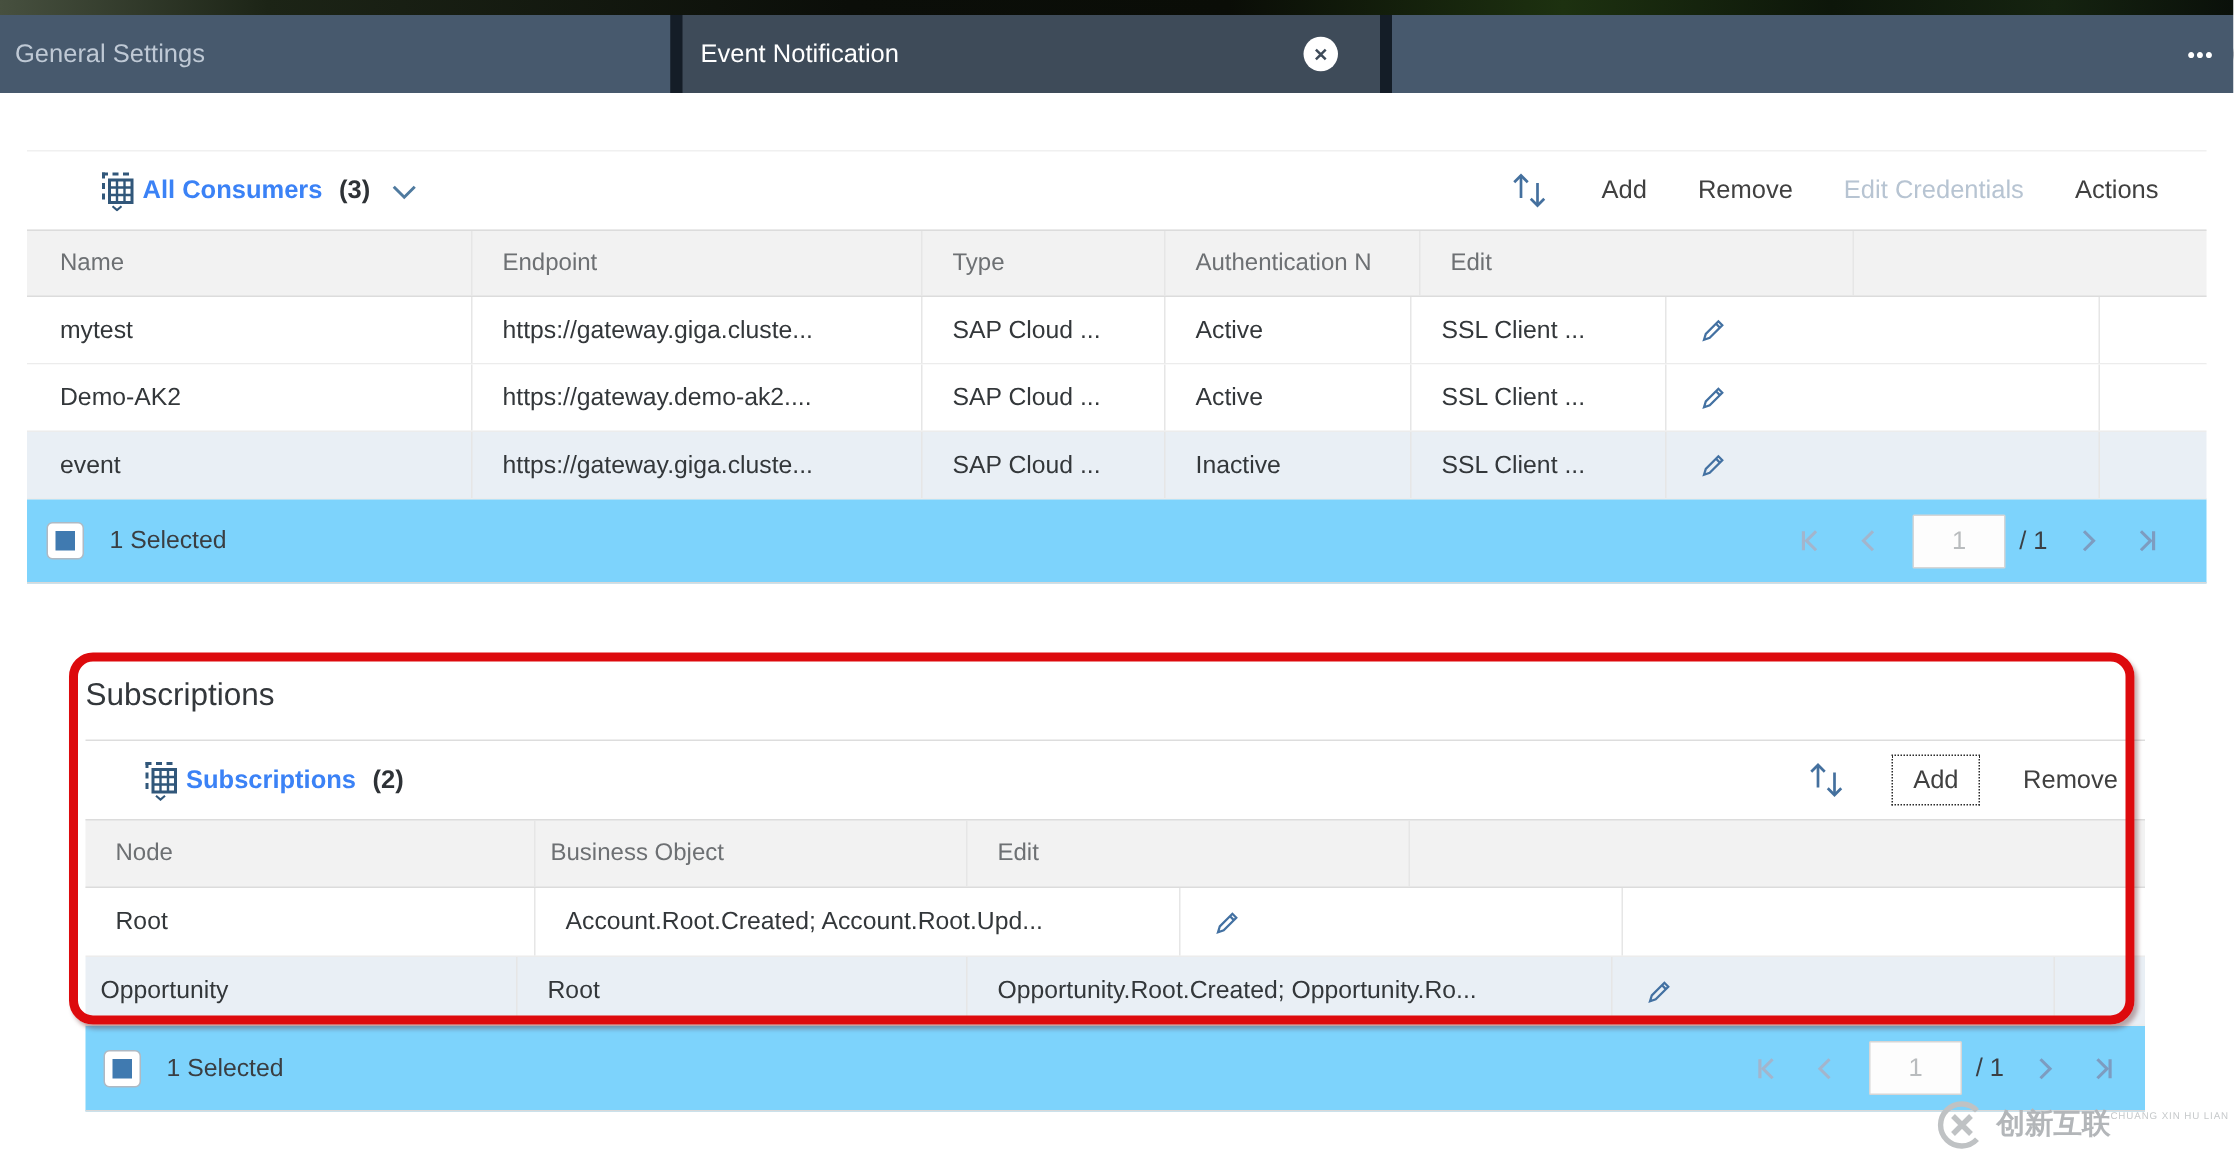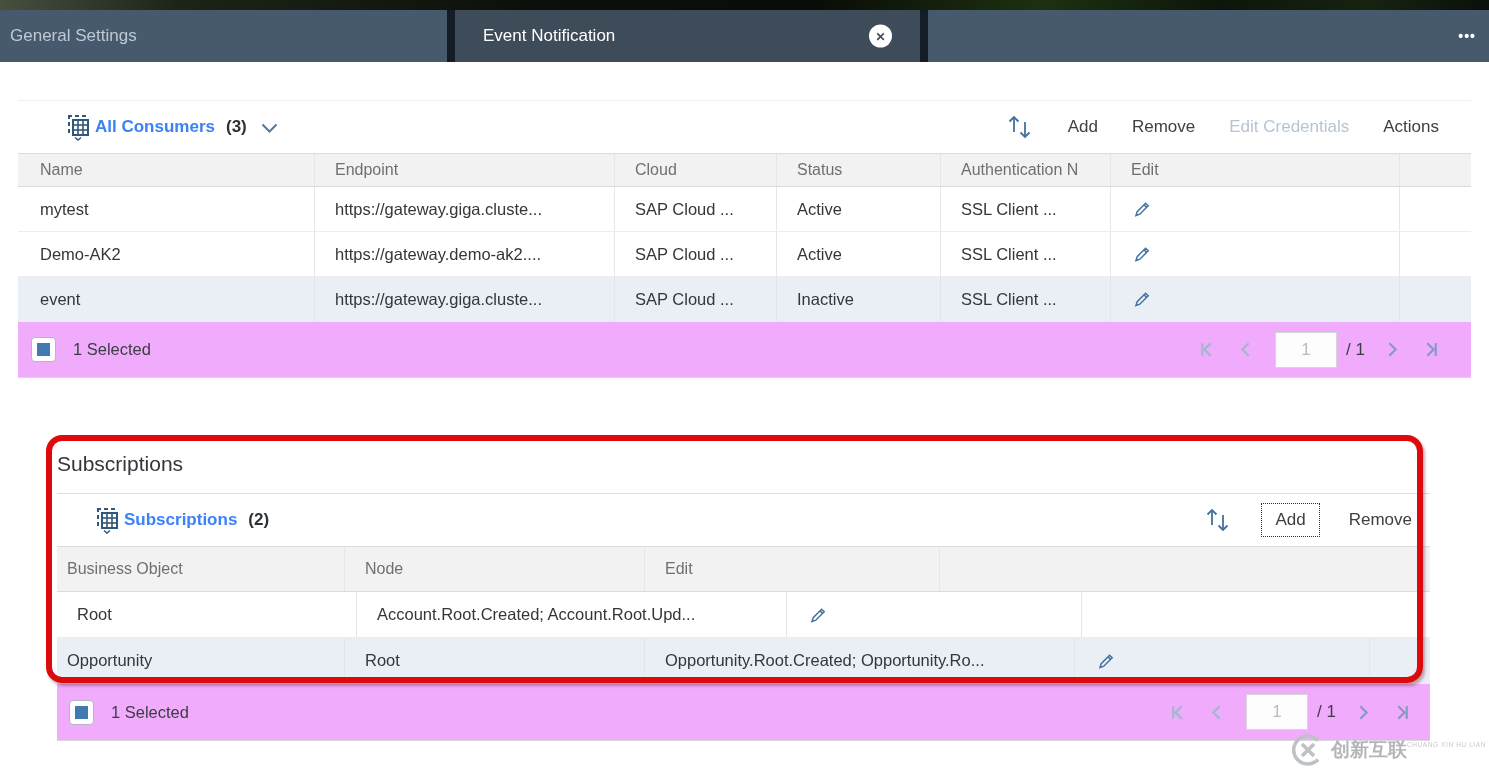--- a/index.html
+++ b/index.html
@@ -8,21 +8,21 @@
 
   
   .photo-strip{position:absolute;top:0;left:0;width:100%;height:10px;
     background:linear-gradient(90deg,#47503f 0%,#1c2416 12%,#0b0e09 38%,#0a0d07 55%,#1d3110 70%,#0d160a 82%,#152310 92%,#0a100a 100%);}
 
   
   .tabbar{position:absolute;top:10px;left:0;width:100%;height:52px;display:flex;background:#141d27;border-radius:25px;}
   .tab{display:flex;align-items:center;font-size:17px;}
   .tab-general{width:447px;background:#47596d;color:#bfc9d5;padding-left:10px;box-sizing:border-box;}
   .tab-gap{width:8px;background:#141d27;}
-  .tab-event{width:465px;background:#3e4b59;color:#ffffff;padding-left:28px;box-sizing:border-box;position:relative;}
+  .tab-event{width:465px;background:#3e4b59;color:#ffffff;padding-left:12px;box-sizing:border-box;position:relative;}
   .close-btn{position:absolute;right:28px;top:50%;transform:translateY(-50%);width:23px;height:23px;border-radius:50%;
     background:#ffffff;color:#3e4b59;display:flex;align-items:center;justify-content:center;font-size:12px;font-weight:bold;cursor:pointer;}
   .tab-fill{flex:1;background:#47596d;position:relative;}
   .dots{position:absolute;right:13px;top:50%;transform:translateY(-50%);color:#fff;font-size:14px;font-weight:bold;letter-spacing:1px;}
 
   
   .tbl{position:absolute;background:#fff;box-sizing:border-box;}
   .tbl-toolbar{height:52px;display:flex;align-items:center;box-sizing:border-box;}
   .tt-left{display:flex;align-items:center;}
   .tt-title{font-size:17px;font-weight:bold;color:#3b82f6;margin-left:4px;white-space:nowrap;}
@@ -35,42 +35,42 @@
   .focus-box{border:1px dotted #2b2b2b;padding:6px 13px;}
 
   .tbl-head{display:flex;background:#f2f2f2;border-top:1px solid #dcdcdc;border-bottom:1px solid #dcdcdc;box-sizing:border-box;}
   .tbl-head .cell{color:#6d7073;font-size:16px;}
   .tbl-row{display:flex;background:#fff;border-bottom:1px solid #ececec;box-sizing:border-box;}
   .tbl-row .cell{color:#33373a;font-size:16.5px;}
   .tbl-row.selected{background:#e9eff5;}
   .cell{display:flex;align-items:center;box-sizing:border-box;padding-left:20px;white-space:nowrap;overflow:hidden;
     border-right:1px solid #e6e6e6;height:100%;}
   .cell.last{border-right:none;}
-  .t1 .tbl-head{height:34px;}
+  .t1 .tbl-head{height:45px;}
   .t1 .tbl-row{height:45px;}
   .t2 .tbl-head{height:46px;}
   .t2 .tbl-row{height:46px;}
 
   
   .t1 .c1{width:297px;padding-left:22px;}
   .t1 .c2{width:300px;}
   .t1 .c3{width:162px;}
   .t1 .c4{width:164px;}
   .t1 .c5{width:170px;}
   .t1 .c6{width:289px;}
   .t1 .c7{width:71px;}
 
   
   .t2 .c1{width:288px;padding-left:10px;}
   .t2 .c2{width:300px;}
   .t2 .c3{width:430px;}
   .t2 .c4{width:295px;}
   .t2 .c5{width:60px;}
 
-  .tbl-footer{display:flex;align-items:center;border-bottom:1px solid #d9d9d9;box-sizing:border-box;background:#f0abfc;}
+  .tbl-footer{display:flex;align-items:center;border-bottom:1px solid #d9d9d9;box-sizing:border-box;background:#7dd3fc;}
   .t1 .tbl-footer{height:56px;padding:0 30px 0 13px;}
   .t2 .tbl-footer{height:57px;padding:0 18px 0 12px;}
   .checkbox{width:23px;height:23px;border:1px solid #afb9c3;border-radius:4px;background:#fff;
     display:flex;align-items:center;justify-content:center;cursor:pointer;flex:none;}
   .checkbox-inner{width:13px;height:13px;background:#407ab0;}
   .sel-label{margin-left:17px;font-size:16.5px;color:#3a3e42;}
   .pager{margin-left:auto;display:flex;align-items:center;}
   .pg-btn{display:flex;align-items:center;cursor:pointer;}
   .pg-btn + .pg-btn, .pg-input, .pg-of, .pg-next{margin-left:20px;}
   .pg-input{width:62px;height:36px;border:1px solid #d6d6d6;background:#fdfdfd;color:#b9bcbe;
@@ -159,22 +159,21 @@
         <span class="tbtn">Add</span>
         <span class="tbtn">Remove</span>
         <span class="tbtn disabled">Edit Credentials</span>
         <span class="tbtn">Actions</span>
       </div>
     </div>
 
     <div class="tbl-head">
       <div class="cell c1">Name</div>
       <div class="cell c2">Endpoint</div>
-      <div class="cell c3">Cloud</div>
-      <div class="cell c4">Status</div>
+      <div class="cell c3">Type</div>
       <div class="cell c5">Authentication N</div>
       <div class="cell c6">Edit</div>
       <div class="cell c7 last"></div>
     </div>
 
     <div class="tbl-row">
       <div class="cell c1">mytest</div>
       <div class="cell c2">https://gateway.giga.cluste...</div>
       <div class="cell c3">SAP Cloud ...</div>
       <div class="cell c4">Active</div>
@@ -285,22 +284,22 @@
               <line x1="19" y1="8" x2="19" y2="23" stroke="#44709e" stroke-width="1.8"></line>
               <path d="M14.5 18.5 L19 23 L23.5 18.5" fill="none" stroke="#44709e" stroke-width="1.8"></path>
             </svg>
           </span>
           <span class="tbtn focus-box">Add</span>
           <span class="tbtn">Remove</span>
         </div>
       </div>
 
       <div class="tbl-head">
+        <div class="cell c2">Node</div>
         <div class="cell c1">Business Object</div>
-        <div class="cell c2">Node</div>
         <div class="cell c4">Edit</div>
         <div class="cell c5 last"></div>
       </div>
 
       <div class="tbl-row">
         <div class="cell c2">Root</div>
         <div class="cell c3">Account.Root.Created; Account.Root.Upd...</div>
         <div class="cell c4">
           <span>
             <svg width="22" height="22" viewBox="0 0 22 22" fill="none" stroke="#4371a2" stroke-width="1.5">

